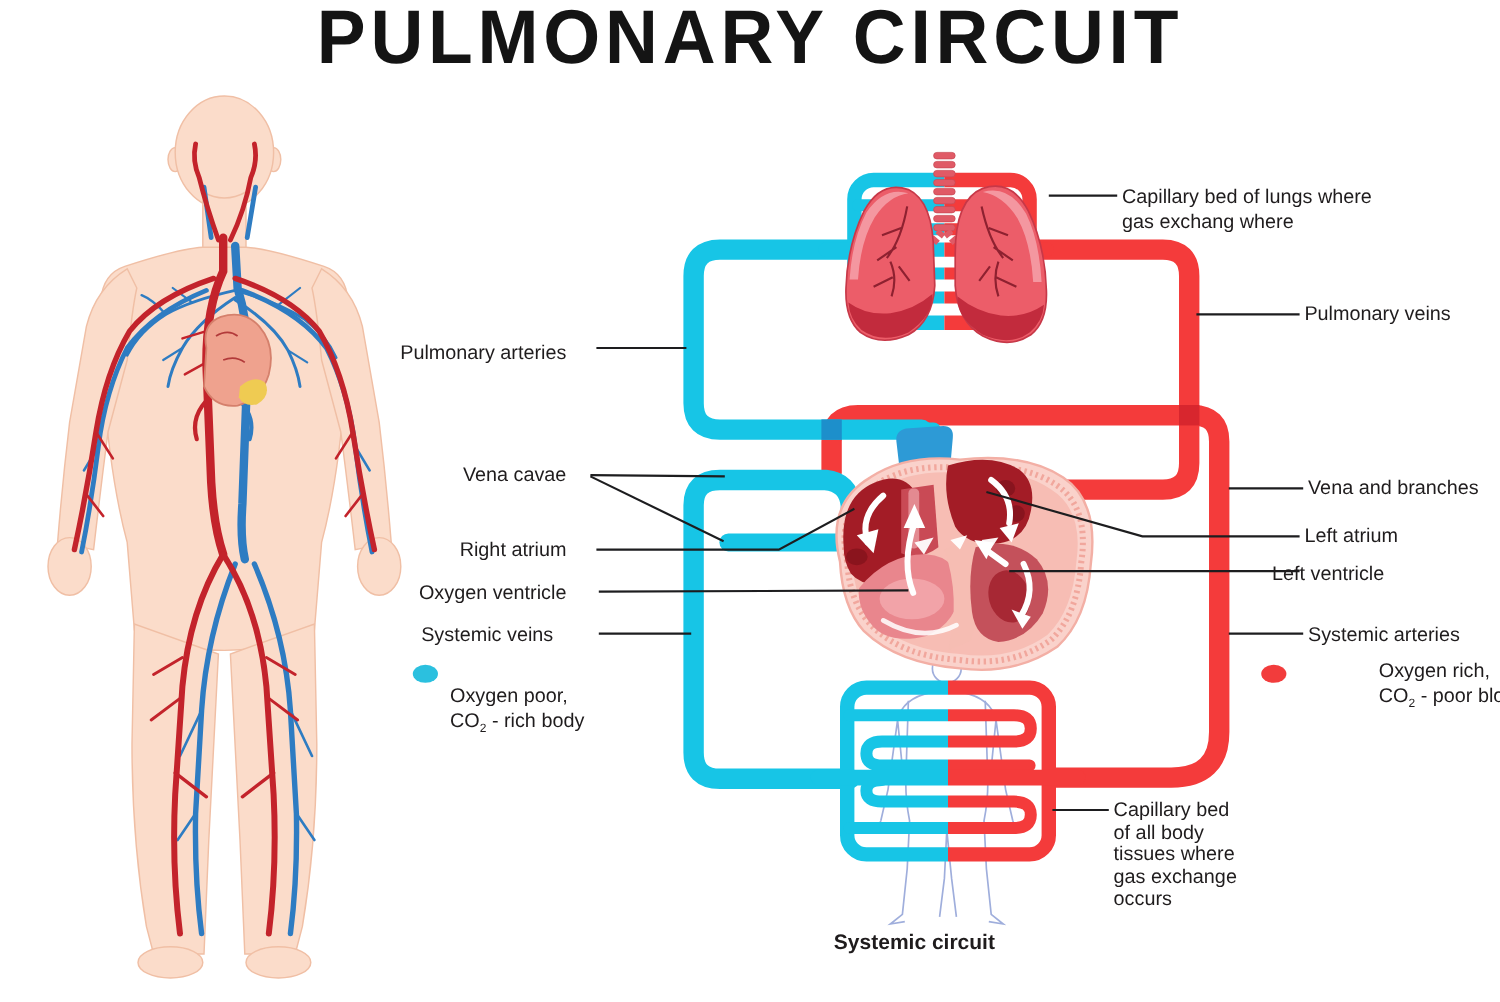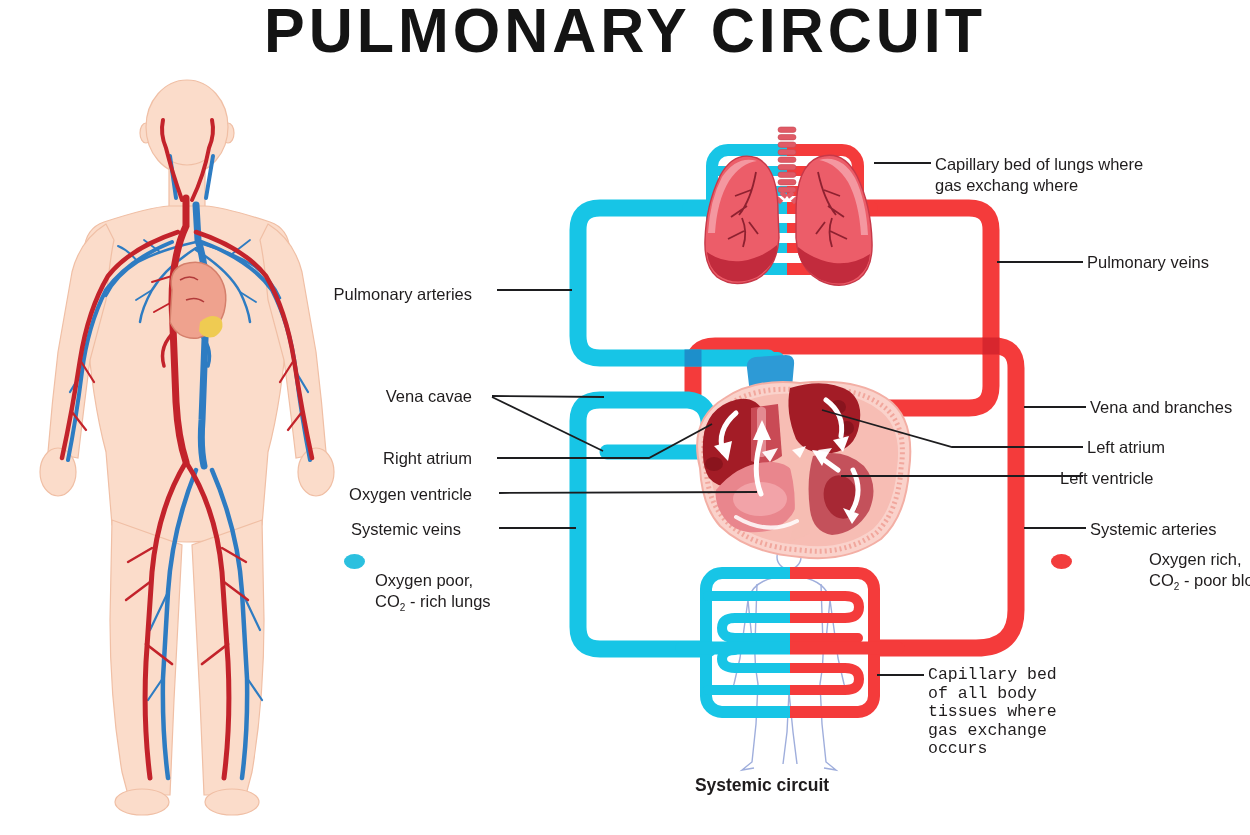--- a/index.html
+++ b/index.html
@@ -14,21 +14,21 @@
     transform:scaleY(1.04);transform-origin:top center;white-space:nowrap;
   }
   .lbl{position:absolute;font-size:16.5px;line-height:21px;white-space:nowrap;}
   .lbl.r{text-align:right;width:210px;}
   .lbl.b{font-weight:bold;font-size:17.5px;}
   .legend-dot{position:absolute;width:21px;height:15px;border-radius:50%;}
   .dot-cyan{background:#2bc0df;}
   .dot-red{background:#f23c3c;}
   .sub{font-size:10px;}
   .multiline div{white-space:nowrap;}
-  .cap-body{line-height:18.5px;font-family:Liberation Mono, monospace;}
+  .cap-body{line-height:18.5px;}
 </style>
 </head>
 <body>
 
 <div id="stage">
 
   <svg id="art" width="1250" height="835" viewBox="0 0 1250 835">
     <defs>
       <g id="topBedMaze" fill="none" stroke="currentColor" stroke-linecap="round">
         <rect x="712" y="150" width="146" height="119" rx="16" stroke-width="12"></rect>
@@ -251,21 +251,21 @@
 
   <div class="lbl r" style="left:262px;top:284px;text-align:right;">Pulmonary arteries</div>
   <div class="lbl r" style="left:262px;top:386px;">Vena cavae</div>
   <div class="lbl r" style="left:262px;top:448px;">Right atrium</div>
   <div class="lbl r" style="left:262px;top:484px;">Oxygen ventricle</div>
   <div class="lbl r" style="left:251px;top:519px;">Systemic veins</div>
 
   <span class="legend-dot dot-cyan" style="left:344px;top:554px;"></span>
   <div class="lbl multiline" style="left:375px;top:530px;margin-top:40px;">
     <div>Oxygen poor,</div>
-    <div><span>CO</span><sub class="sub">2</sub><span> - rich lungs</span></div>
+    <div><span>CO</span><sub class="sub">2</sub><span> - rich body</span></div>
   </div>
 
   <div class="lbl multiline" style="left:935px;top:154px;">
     <div>Capillary bed of lungs where</div>
     <div>gas exchang where</div>
   </div>
   <div class="lbl" style="left:1087px;top:252px;text-align:right;">Pulmonary veins</div>
   <div class="lbl" style="left:1090px;top:397px;">Vena and branches</div>
   <div class="lbl" style="left:1087px;top:437px;">Left atrium</div>
   <div class="lbl" style="left:1060px;top:468px;">Left ventricle</div>

